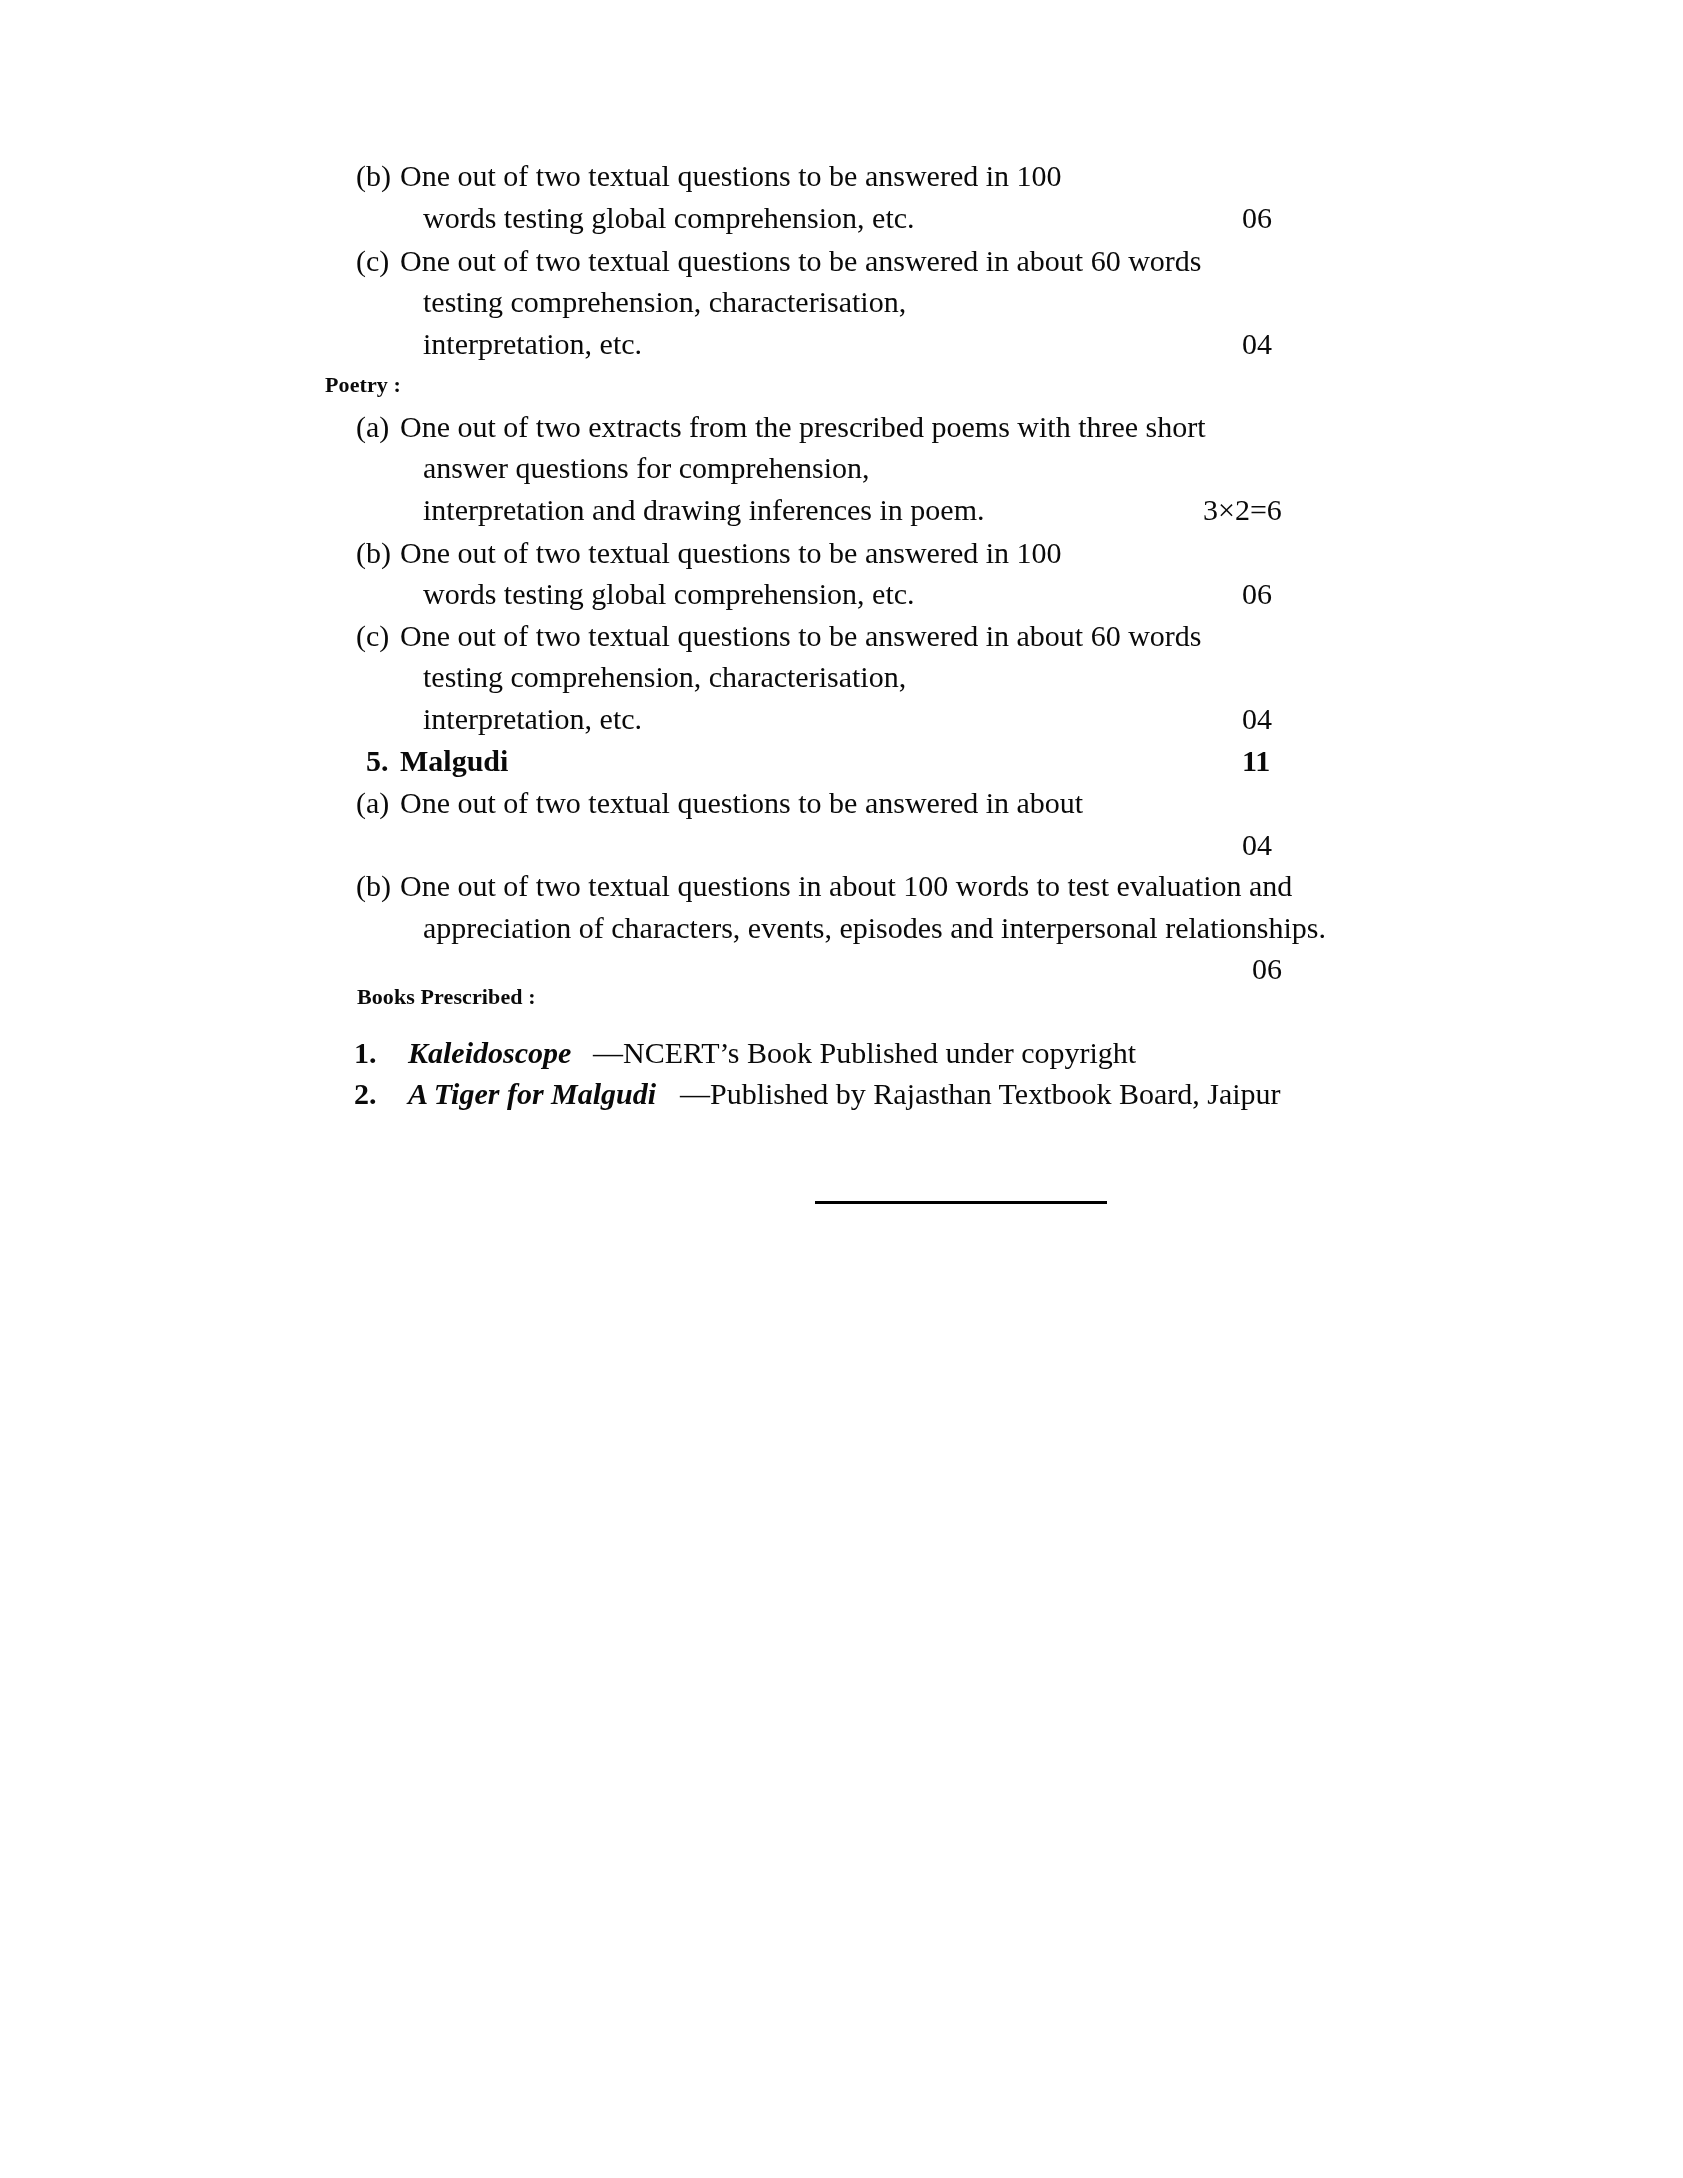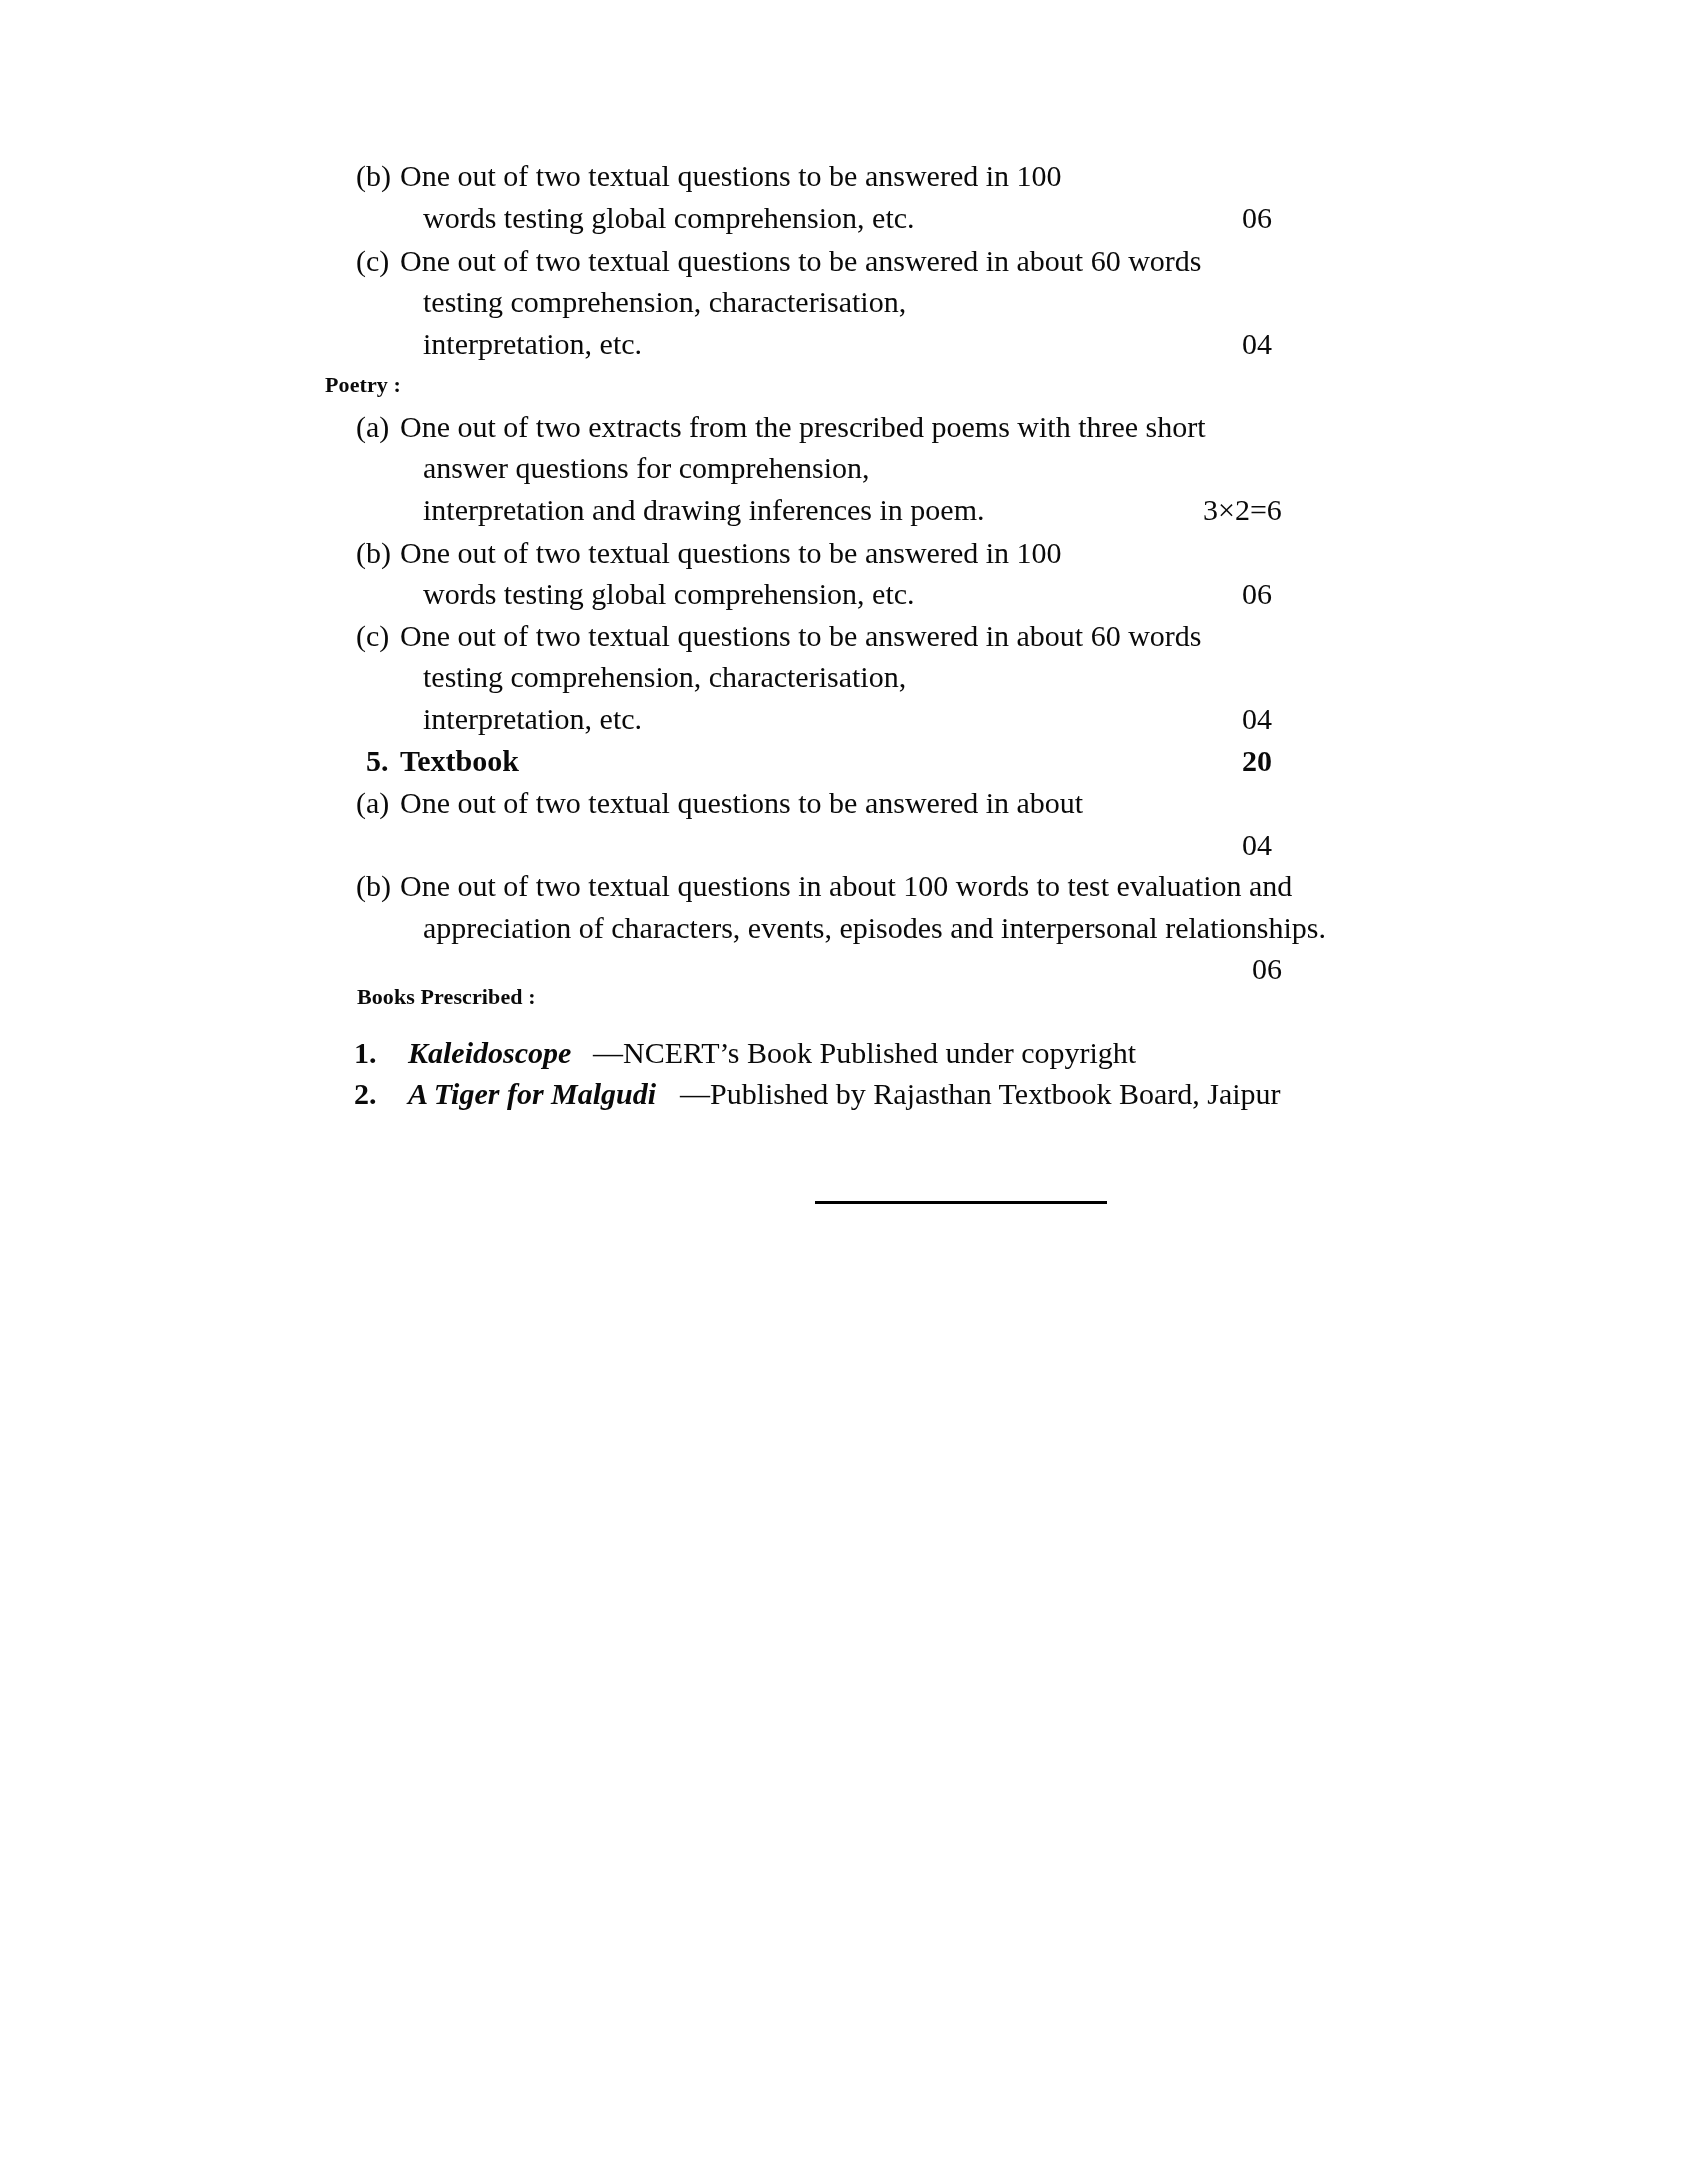--- a/index.html
+++ b/index.html
@@ -173,23 +173,23 @@
   <div class="item" style="top:615px;">
     <span class="marker">(c)</span>
     <span class="body wide justify">One out of two textual questions to be answered in about 60 words</span>
   </div>
   <div class="cont" style="top:656px;">testing comprehension, characterisation,</div>
   <div class="cont" style="top:698px;">interpretation, etc.</div>
   <div class="marks" style="left:1242px; top:698px;">04</div>
 
   <div class="item" style="top:740px;">
     <span class="marker num">5.</span>
-    <span class="body bold">Textbook</span>
-  </div>
-  <div class="marks bold" style="left:1242px; top:740px;">20</div>
+    <span class="body bold">Malgudi</span>
+  </div>
+  <div class="marks bold" style="left:1242px; top:740px;">11</div>
 
   <div class="item" style="top:782px;">
     <span class="marker">(a)</span>
     <span class="body">One out of two textual questions to be answered in about</span>
   </div>
   <div class="marks" style="left:1242px; top:824px;">04</div>
 
   <div class="item" style="top:865px;">
     <span class="marker">(b)</span>
     <span class="body wide">One out of two textual questions in about 100 words to test evaluation and</span>

